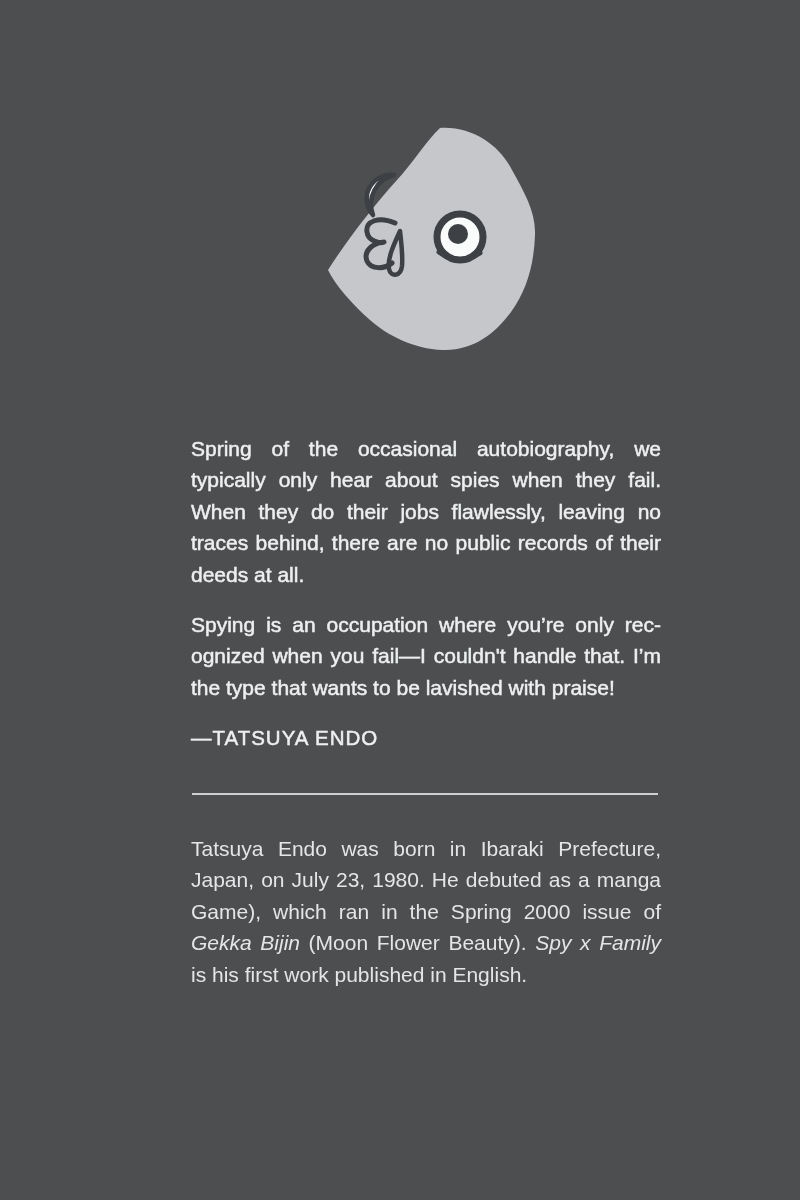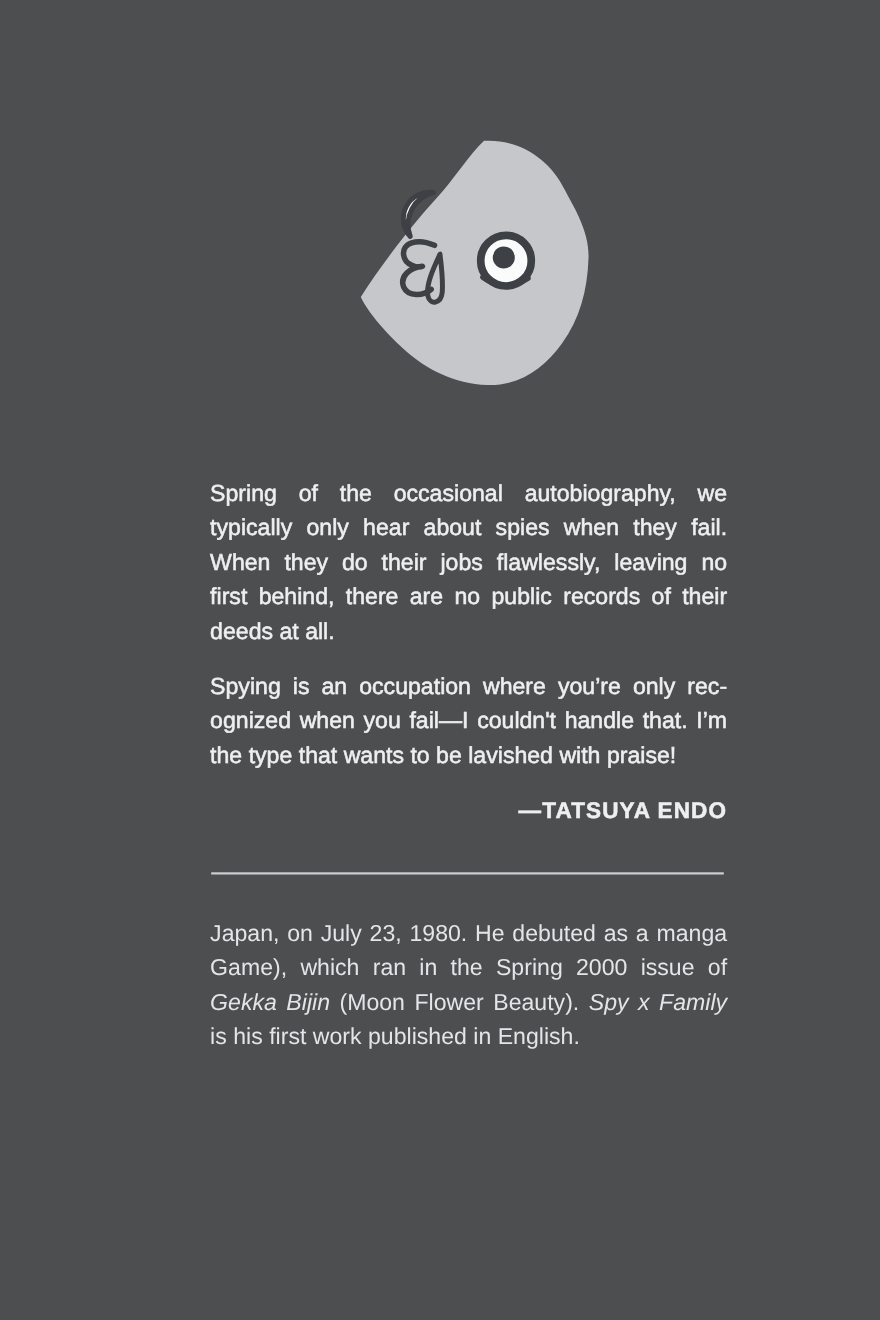--- a/index.html
+++ b/index.html
@@ -22,22 +22,22 @@
   .quote {
     position: absolute; left: 191px; top: 433px; width: 470px;
     color: var(--quote_text);
     font-size: 21px; line-height: 31.4px;
     -webkit-text-stroke: 0.5px var(--quote_text);
   }
   .para { margin: 0 0 19px 0; }
   .line { text-align: justify; text-align-last: justify; white-space: nowrap; }
   .line.last { text-align: left; text-align-last: left; }
   .attribution {
-    text-align: right; margin-top: 4px;
-    font-size: 20.5px; letter-spacing: 1px; font-weight: bold;
+    margin-top: 4px;
+    font-size: 20.5px; letter-spacing: 1px;
   }
 
   .divider {
     position: absolute; left: 192px; top: 793px;
     width: 466px; height: 1.5px;
     background: var(--divider);
   }
 
   .bio {
     position: absolute; left: 191px; top: 833px; width: 470px;
@@ -67,33 +67,34 @@
     <path class="d-line" d="M 124,132 Q 144,147 165,133"></path>
     <path class="d-line" d="M 80,103 C 64,96 50,101 52,112 C 53,121 65,124 69,122 C 58,123 48,131 52,141 C 56,150 70,149 77,143"></path>
     <path class="d-tear" d="M 85,111 C 79,124 72,139 74,149 C 76,158 86,156 87,146 C 88,133 86,121 85,111 Z"></path>
   </svg>
 
   <div class="quote">
     <div class="para">
         <div class="line"><span>Spring of the occasional autobiography, we</span></div>
         <div class="line"><span>typically only hear about spies when they fail.</span></div>
         <div class="line"><span>When they do their jobs flawlessly, leaving no</span></div>
-        <div class="line"><span>first behind, there are no public records of their</span></div>
+        <div class="line"><span>traces behind, there are no public records of their</span></div>
         <div class="line last"><span>deeds at all.</span></div>
       </div>
     <div class="para">
         <div class="line"><span>Spying is an occupation where you’re only rec-</span></div>
         <div class="line"><span>ognized when you fail—I couldn't handle that. I’m</span></div>
         <div class="line last"><span>the type that wants to be lavished with praise!</span></div>
       </div>
     <div class="attribution">—TATSUYA ENDO</div>
   </div>
 
   <div class="divider"></div>
 
   <div class="bio">
+      <div class="line"><span>Tatsuya Endo was born in Ibaraki Prefecture,</span></div>
       <div class="line"><span>Japan, on July 23, 1980. He debuted as a manga</span></div>
       <div class="line"><span>Game), which ran in the Spring 2000 issue of</span></div>
       <div class="line"><span class="it">Gekka Bijin</span><span> (Moon Flower Beauty). </span><span class="it">Spy x Family</span></div>
       <div class="line last"><span>is his first work published in English.</span></div>
     </div>
 
 </div>
 
 </body></html>

